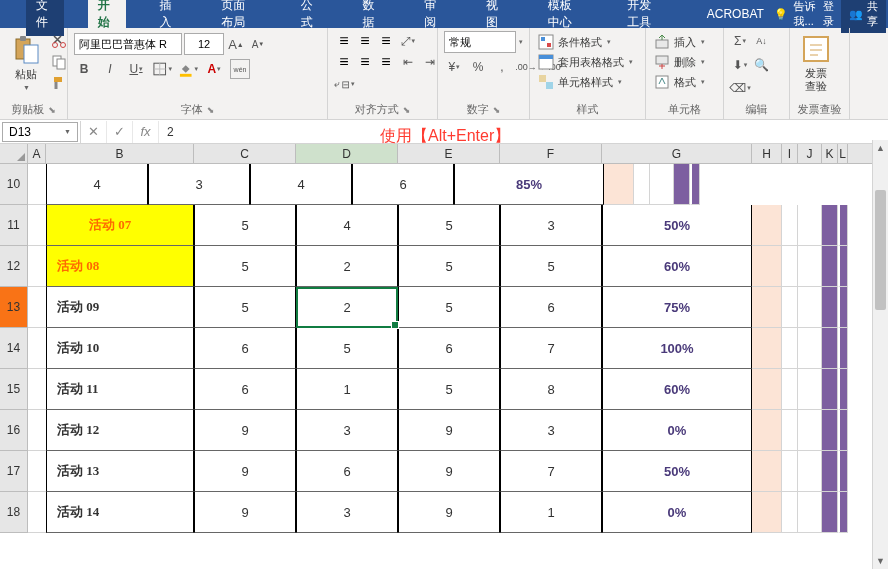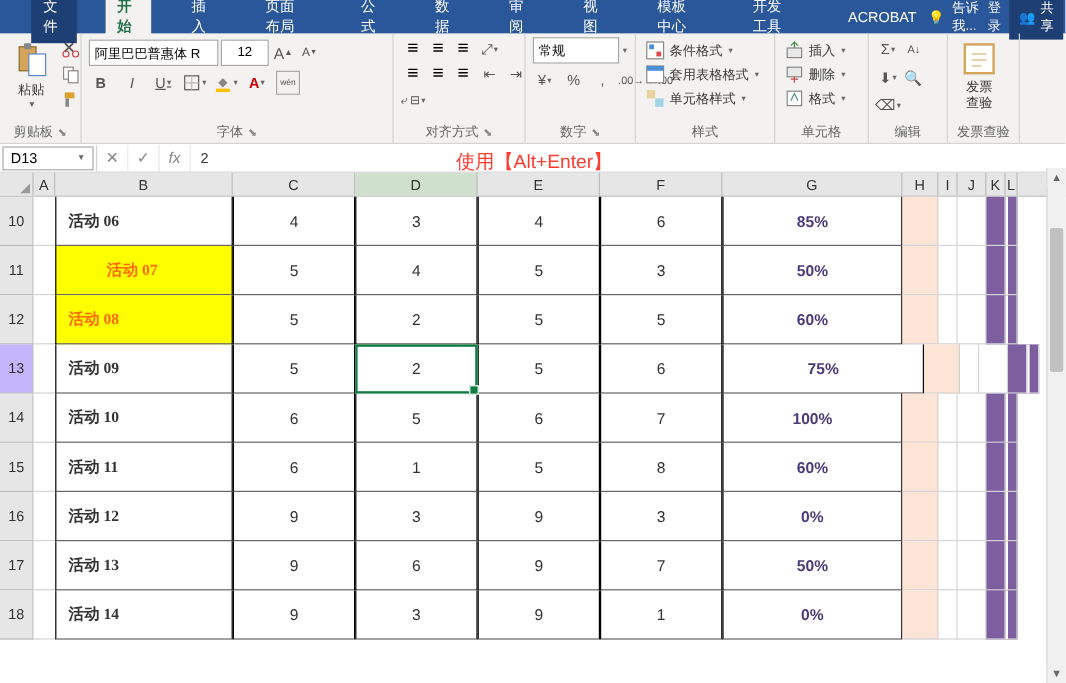--- a/index.html
+++ b/index.html
@@ -55,21 +55,21 @@
 .sheet { position: relative; }
 .col-headers { display: flex; background: #e6e6e6; height: 20px; font-size: 12px; color: #333; border-bottom: 1px solid #bdbdbd; }
 .select-all { width: 28px; border-right: 1px solid #bdbdbd; background: #e6e6e6; position: relative; }
 .select-all::after { content: ""; position: absolute; right: 2px; bottom: 2px; width: 0; height: 0; border-right: 8px solid #999; border-top: 8px solid transparent; }
 .col-h { border-right: 1px solid #bdbdbd; display: flex; align-items: center; justify-content: center; }
 .col-h.active { background: #cfe1cc; }
 
 .sheet-body { display: flex; }
 .row-headers { width: 28px; }
 .row-h { background: #e6e6e6; border-bottom: 1px solid #bdbdbd; border-right: 1px solid #bdbdbd; font-size: 12px; color: #333; display: flex; align-items: center; justify-content: center; }
-.row-h.active { background: #c4b5fd; }
+.row-h.active { background: #f97316; }
 
 .cells { position: relative; background: #fff; }
 .data-row { display: flex; }
 .cell { border-right: 1px solid #d4d4d4; border-bottom: 1px solid #d4d4d4; display: flex; align-items: center; font-size: 13px; color: #333; }
 .thick-lr { border-left: 1.5px solid #000; border-right: 1.5px solid #000; border-bottom: 1px solid #666; }
 .act-name { font-family: "Comic Sans MS", cursive; font-weight: bold; padding-left: 10px; }
 .center { justify-content: center; }
 .pct { font-weight: bold; color: #4a3a7a; justify-content: center; }
 .hl { background: #ffff00; color: #ff6a00; }
 .active-cell { border: 2px solid #107c41 !important; position: relative; }
@@ -382,21 +382,20 @@
         <div class="row-h active" style="height: 41px;">13</div>
         <div class="row-h" style="height: 41px;">14</div>
         <div class="row-h" style="height: 41px;">15</div>
         <div class="row-h" style="height: 41px;">16</div>
         <div class="row-h" style="height: 41px;">17</div>
         <div class="row-h" style="height: 41px;">18</div>
       </div>
     <div class="cells" id="cells-container">
         <div class="data-row">
           <div class="cell" style="width: 18px; height: 41px; border-right: none;"></div>
-          <div class="cell act-name thick-lr" style="width: 148px; height: 41px;">活动 06</div>
           <div class="cell center thick-lr" style="width: 102px; height: 41px;">4</div>
           <div class="cell center thick-lr" style="width: 102px; height: 41px;">3</div>
           <div class="cell center thick-lr" style="width: 102px; height: 41px;">4</div>
           <div class="cell center thick-lr" style="width: 102px; height: 41px;">6</div>
           <div class="cell pct thick-lr" style="width: 150px; height: 41px; border-right: 1.5px solid rgb(0, 0, 0);">85%</div>
           <div class="cell col-H" style="width: 30px; height: 41px;"></div>
           <div class="cell" style="width: 16px; height: 41px;"></div>
           <div class="cell" style="width: 24px; height: 41px;"></div>
           <div class="cell col-K" style="width: 16px; height: 41px;"></div>
           <div class="cell col-L" style="width: 10px; height: 41px;"></div>
@@ -429,21 +428,21 @@
           <div class="cell col-K" style="width: 16px; height: 41px;"></div>
           <div class="cell col-L" style="width: 10px; height: 41px;"></div>
         </div>
         <div class="data-row">
           <div class="cell" style="width: 18px; height: 41px; border-right: none;"></div>
           <div class="cell act-name thick-lr" style="width: 148px; height: 41px;">活动 09</div>
           <div class="cell center thick-lr" style="width: 102px; height: 41px;">5</div>
           <div class="cell center thick-lr active-cell" style="width: 102px; height: 41px;">2</div>
           <div class="cell center thick-lr" style="width: 102px; height: 41px;">5</div>
           <div class="cell center thick-lr" style="width: 102px; height: 41px;">6</div>
-          <div class="cell pct thick-lr" style="width: 168px; height: 41px; border-right: 1.5px solid rgb(0, 0, 0); text-align: center;">75%</div>
+          <div class="cell pct thick-lr" style="width: 150px; height: 41px; border-right: 1.5px solid rgb(0, 0, 0); text-align: center;">75%</div>
           <div class="cell col-H" style="width: 30px; height: 41px;"></div>
           <div class="cell" style="width: 16px; height: 41px;"></div>
           <div class="cell" style="width: 24px; height: 41px;"></div>
           <div class="cell col-K" style="width: 16px; height: 41px;"></div>
           <div class="cell col-L" style="width: 10px; height: 41px;"></div>
         </div>
         <div class="data-row">
           <div class="cell" style="width: 18px; height: 41px; border-right: none;"></div>
           <div class="cell act-name thick-lr" style="width: 148px; height: 41px;">活动 10</div>
           <div class="cell center thick-lr" style="width: 102px; height: 41px;">6</div>

